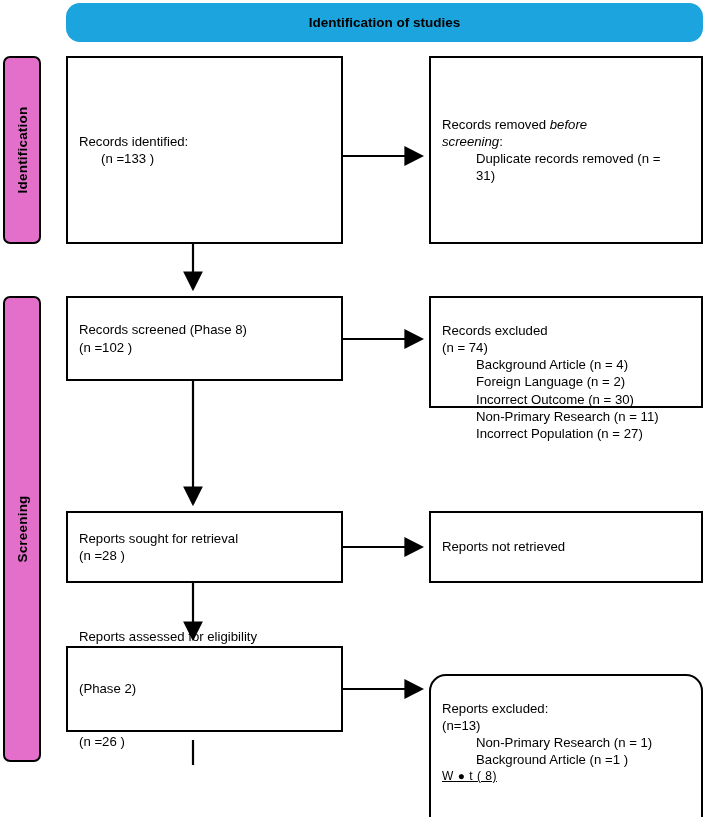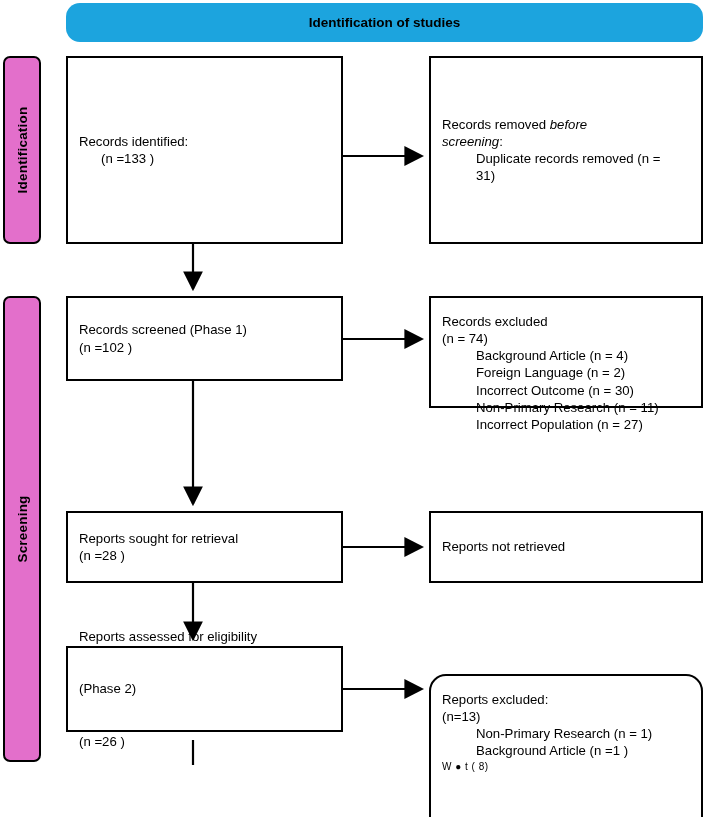--- a/index.html
+++ b/index.html
@@ -62,21 +62,21 @@
   }
   #band-screening {
     top: 296px;
     height: 466px;
   }
   .node {
     position: absolute;
     background: #ffffff;
     border: 2px solid #000000;
     box-sizing: border-box;
-    padding: 15px 11px;
+    padding: 24px 11px;
     font-size: 13.2px;
     line-height: 1.30;
   }
   .node .indent {
     padding-left: 34px;
     display: block;
   }
   .node .indent-sm {
     padding-left: 22px;
     display: block;
@@ -100,22 +100,23 @@
   
   #box-removed      { left: 429px; top: 56px;  width: 274px; height: 188px; }
   #box-excluded-1   { left: 429px; top: 296px; width: 274px; height: 112px; }
   #box-notretrieved { left: 429px; top: 511px; width: 274px; height: 72px; }
   #box-excluded-2   { left: 429px; top: 674px; width: 274px; height: 168px; border-radius: 17px; }
 
   .arrow {
     position: absolute;
   }
   .garbled {
-    font-size: 10px;
+    font-size: 12px;
     letter-spacing: 0.5px;
+    text-decoration: underline;
   }
 </style>
 </head>
 <body>
 
 <div id="canvas">
 
   <div class="header-banner">
     <span>Identification of studies</span>
   </div>
@@ -157,21 +158,21 @@
   </div>
 
   <div class="node vcenter" id="box-removed">
     <span class="line"><span>Records removed </span><em>before</em></span>
     <span class="line"><em>screening</em><span>:</span></span>
     <span class="indent">Duplicate records removed  (n =</span>
     <span class="indent">31)</span>
   </div>
 
   <div class="node vcenter" id="box-screened">
-    <span class="line">Records screened (Phase 1)</span>
+    <span class="line">Records screened (Phase 8)</span>
     <span class="line">(n =102 )</span>
   </div>
 
   <div class="node" id="box-excluded-1">
     <span class="line">Records excluded</span>
     <span class="line">(n = 74)</span>
     <span class="indent">Background Article (n = 4)</span>
     <span class="indent">Foreign Language (n = 2)</span>
     <span class="indent">Incorrect Outcome (n = 30)</span>
     <span class="indent">Non-Primary Research (n = 11)</span>

